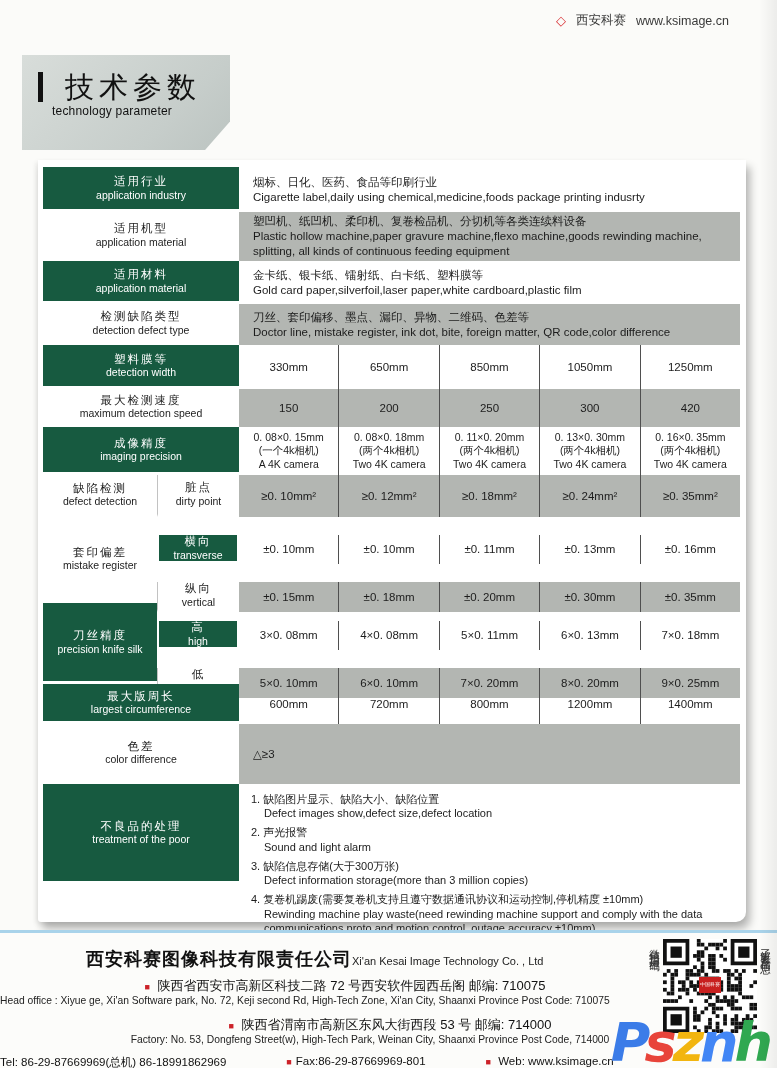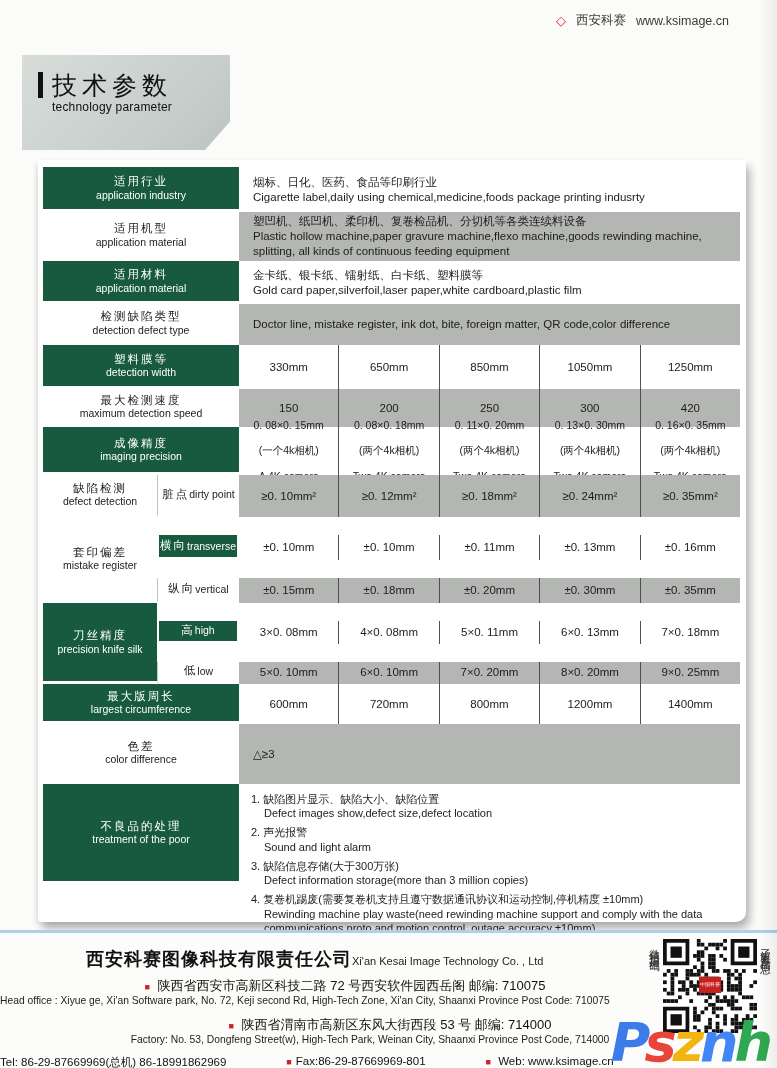--- a/index.html
+++ b/index.html
@@ -14,45 +14,45 @@
   
   #brand-line { position:absolute; top:12px; right:48px; font-size:12.5px; color:#3a3a3a; display:flex; gap:10px; align-items:center;}
   #brand-line .diamond { color:#d6252b; font-size:13px; }
   
   #title-box {
     position:absolute; left:22px; top:55px; width:208px; height:95px;
     background:linear-gradient(135deg,#d8ddda 0%,#c6cdca 70%,#bcc4c1 100%);
     clip-path:polygon(0 0,100% 0,100% 70%,88% 100%,0 100%);
     box-shadow:2px 3px 4px rgba(0,0,0,.15);
   }
-  .title-zh { display:inline-block; margin:17px 0 0 16px; font-size:25px; letter-spacing:5px; color:#111; border-left:5px solid #111; padding-left:9px; line-height:1.05; font-weight:500;}
+  .title-zh { display:inline-block; margin:17px 0 0 16px; font-size:29px; letter-spacing:5px; color:#111; border-left:5px solid #111; padding-left:22px; line-height:1.05; font-weight:500;}
   .title-en { margin:2px 0 0 30px; font-size:12px; color:#111; letter-spacing:.2px;}
   
   #card {
     position:absolute; left:38px; top:160px; width:708px; height:762px;
     background:#fff; padding:7px 6px 0 5px;
     box-shadow:4px 7px 9px rgba(0,0,0,.28), -2px 2px 5px rgba(0,0,0,.08);
     border-radius:0 0 10px 3px;
   }
   .t-row { display:flex; width:100%; }
   .t-label { width:196px; flex:none; display:flex; flex-direction:column; justify-content:center; align-items:center; text-align:center; border-bottom:3px solid #fff; line-height:1.25;}
   .t-label.narrow { width:114px; }
-  .t-sub { width:82px; flex:none; display:flex; flex-direction:row; justify-content:center; align-items:center; text-align:center; border-bottom:3px solid #fff; border-left:1px solid #c2c2c2; line-height:1.2;}
+  .t-sub { width:82px; flex:none; display:flex; flex-direction:column; justify-content:center; align-items:center; text-align:center; border-bottom:3px solid #fff; border-left:1px solid #c2c2c2; line-height:1.2;}
   .t-sub.green, .t-label.green { background:#175a40; color:#fff; border-left:none; }
   .t-sub.green { border-left:2px solid #fff; border-right:2px solid #fff; }
   .lab-zh { font-size:11.5px; letter-spacing:2px; }
   .lab-en { font-size:10.5px; letter-spacing:0; }
   .t-group { flex:1; display:flex; flex-direction:column; }
   .t-subrow { display:flex; flex:1;margin-top:18px; }
   .t-vals { flex:1; display:flex; }
   .t-cell { flex:1; display:flex; flex-direction:column; justify-content:center; align-items:center; font-size:11.5px; line-height:1.3; }
   .cols .t-cell + .t-cell { border-left:1px solid #4f4f4f; }
   .t-value { flex:1; display:flex; flex-direction:column; justify-content:center; padding:3px 0 3px 14px; font-size:11.5px; line-height:1.3;}
   .gray { background:#b3b6b2; }
-  .small3 { font-size:10.5px; line-height:1.28; text-align:right;gap:12px; }
+  .small3 { font-size:10.5px; line-height:1.28; text-align:right; }
   
   .treat-list { padding:6px 8px 0 12px; }
   .treat-item { margin-bottom:5px; font-size:11px; line-height:1.3; }
   .treat-en { padding-left:13px; }
   
   #footer { position:absolute; left:0; top:930px; width:777px; height:138px; border-top:3px solid #a9d3ea; background:#fcfcfa;}
   .company-line { position:absolute; left:86px; top:14px; display:flex; align-items:baseline; }
   .company-zh { font-size:18px; font-weight:bold; color:#111; letter-spacing:1px;}
   .company-en { font-size:11px; color:#222; }
   .bullet { color:#cc2229; font-size:9px; margin-right:4px; }
@@ -125,20 +125,21 @@
       <span>Gold card paper,silverfoil,laser paper,white cardboard,plastic film</span>
     </div>
   </div>
 
   <div class="t-row" style="height:41px">
     <div class="t-label">
       <span class="lab-zh">检测缺陷类型</span>
       <span class="lab-en">detection defect type</span>
     </div>
     <div class="t-value gray">
+      <span>刀丝、套印偏移、墨点、漏印、异物、二维码、色差等</span>
       <span>Doctor line, mistake register, ink dot, bite, foreign matter, QR code,color difference</span>
     </div>
   </div>
 
   <div class="t-row" style="height:44px">
     <div class="t-label green">
       <span class="lab-zh">塑料膜等</span>
       <span class="lab-en">detection width</span>
     </div>
     <div class="t-vals cols">

